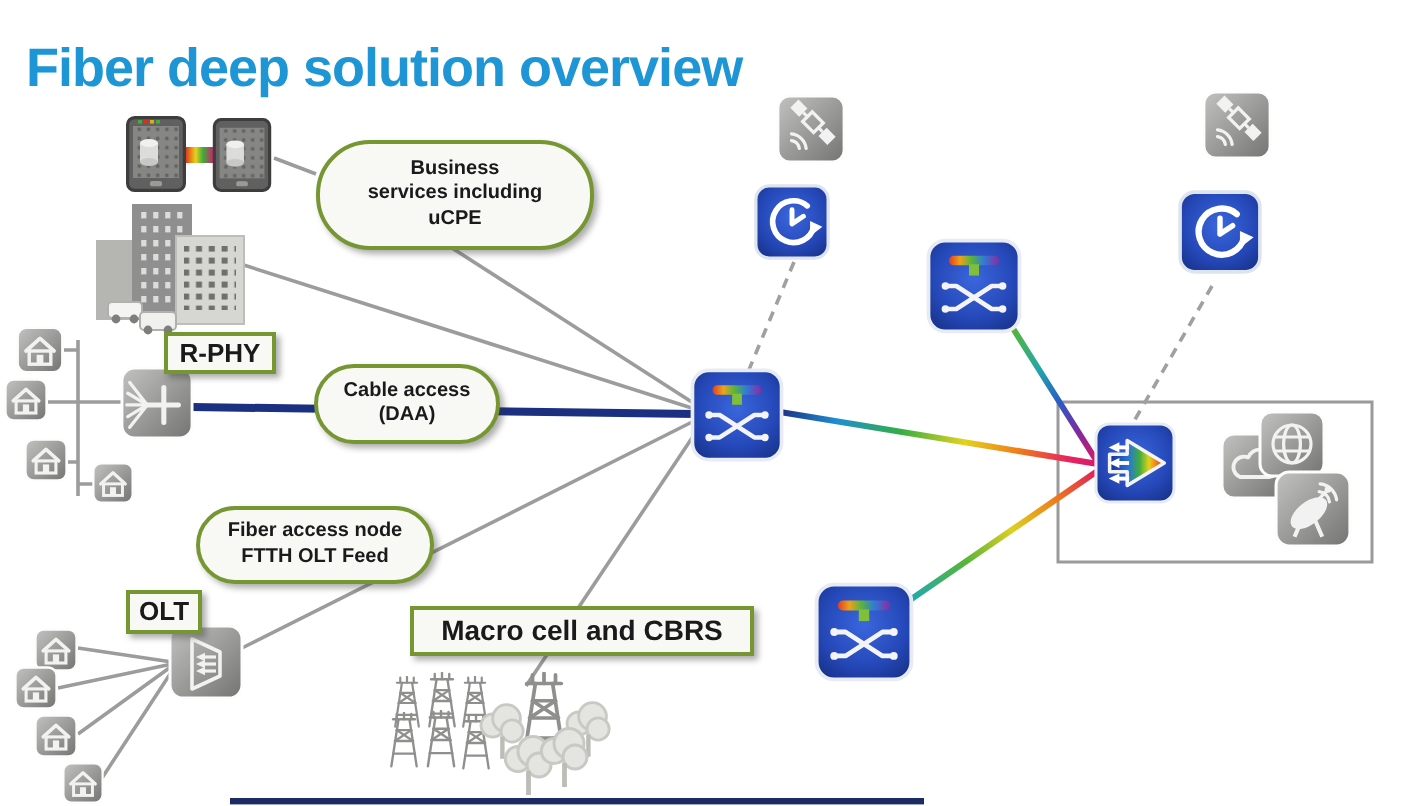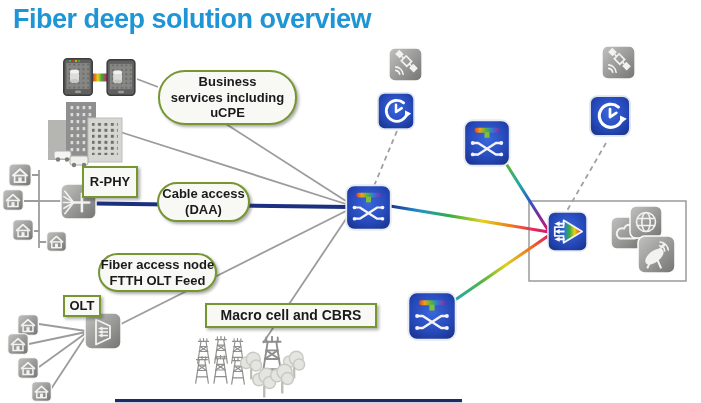--- a/index.html
+++ b/index.html
@@ -1,25 +1,25 @@
 <!DOCTYPE html>
 <html><head>
 <meta charset="utf-8">
 <style>
   html,body{margin:0;padding:0;background:#fff;}
   .stage{position:relative;width:701px;height:403px;background:#ffffff;overflow:hidden;
          font-family:"Liberation Sans",sans-serif;}
-  .title{position:absolute;left:13px;top:4px;font-size:27px;font-weight:700;
+  .title{position:absolute;left:13px;top:19px;font-size:27px;font-weight:700;
          color:#1e95d4;letter-spacing:-0.5px;text-align:center;}
   .diagram-svg{position:absolute;left:0;top:0;z-index:1;}
   .lbl{position:absolute;z-index:3;display:flex;align-items:center;justify-content:center;
        text-align:center;background:#f8f8f5;border:2px solid #769632;
        box-shadow:2px 2px 3px rgba(50,50,50,.4);color:#1a1a1a;font-weight:700;
        white-space:pre-line;line-height:1.22;box-sizing:border-box;}
-  .fs12{font-size:13px;border-radius:27px;} .fs13{font-size:13px;} .fs14{font-size:14px;}
+  .fs12{font-size:10px;border-radius:27px;} .fs13{font-size:13px;} .fs14{font-size:14px;}
 </style>
 </head>
 <body>
 
 <div class="stage">
 
   <svg class="diagram-svg" width="701" height="403" viewBox="0 0 701 403">
     <defs>
       <linearGradient id="gGray" x1="0" y1="0" x2="1" y2="1">
         <stop offset="0" stop-color="#c2c2c0"></stop>
@@ -323,20 +323,20 @@
     <use href="#sDish" x="637" y="235" width="39" height="39"></use>
 
     <rect x="115" y="399" width="347" height="3.2" fill="#1c2b63"></rect>
   </svg>
 
   <div class="title">Fiber deep solution overview</div>
 
   <div class="lbl fs12" style="left:158px;top:70px;width:139px;height:55px;">Business
 services including
 uCPE</div>
-  <div class="lbl fs13" style="left:82px;top:166px;width:56px;height:32px;">R-PHY</div>
+  <div class="lbl fs13" style="left:82px;top:166px;width:56px;height:21px;">R-PHY</div>
   <div class="lbl fs12" style="left:98px;top:253px;width:119px;height:39px;">Fiber access node
 FTTH OLT Feed</div>
   <div class="lbl fs12" style="left:157px;top:182px;width:93px;height:40px;">Cable access
 (DAA)</div>
   <div class="lbl fs13" style="left:63px;top:295px;width:38px;height:22px;">OLT</div>
   <div class="lbl fs14" style="left:205px;top:303px;width:172px;height:25px;">Macro cell and CBRS</div>
 </div>
 
 </body></html>

